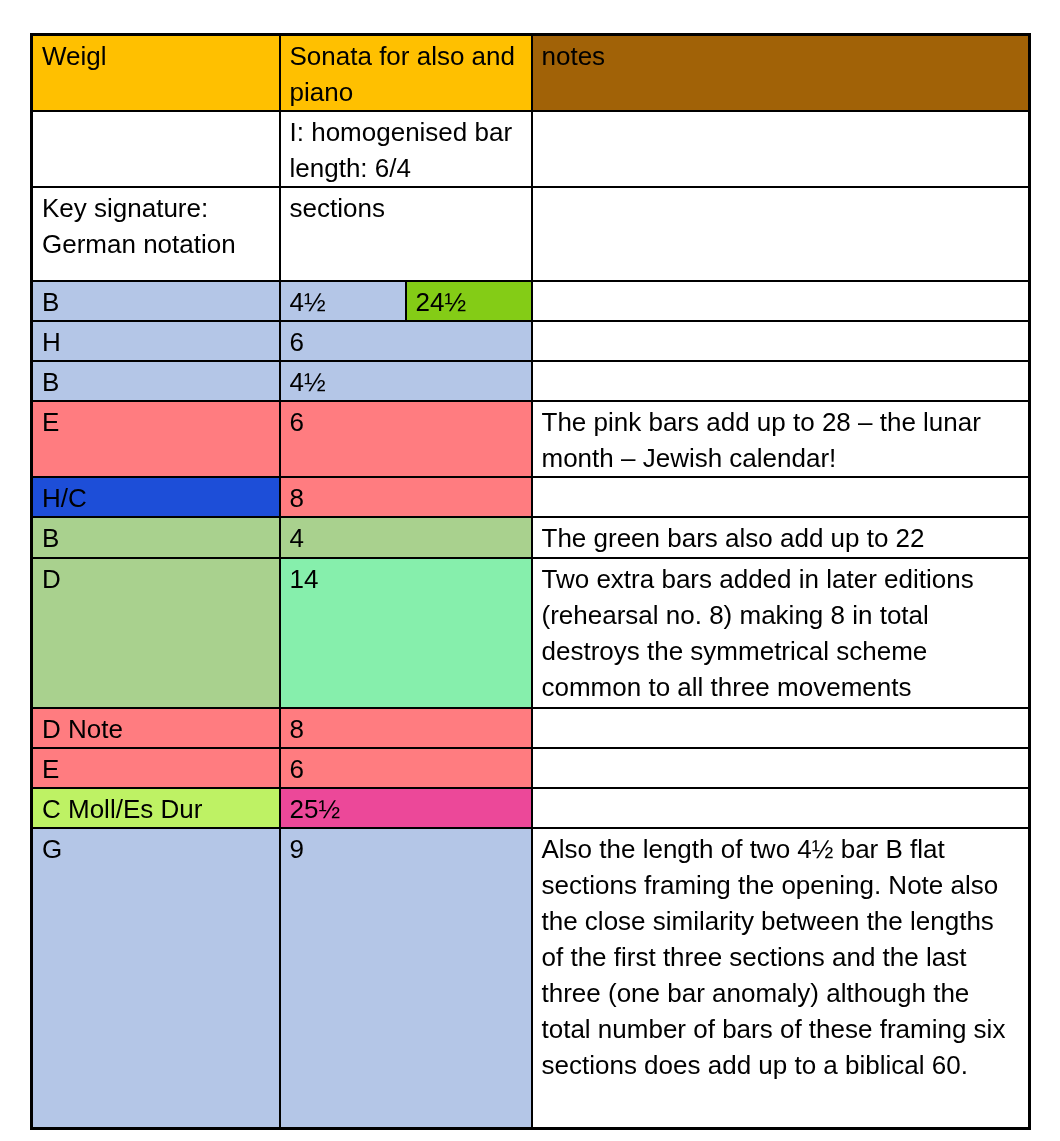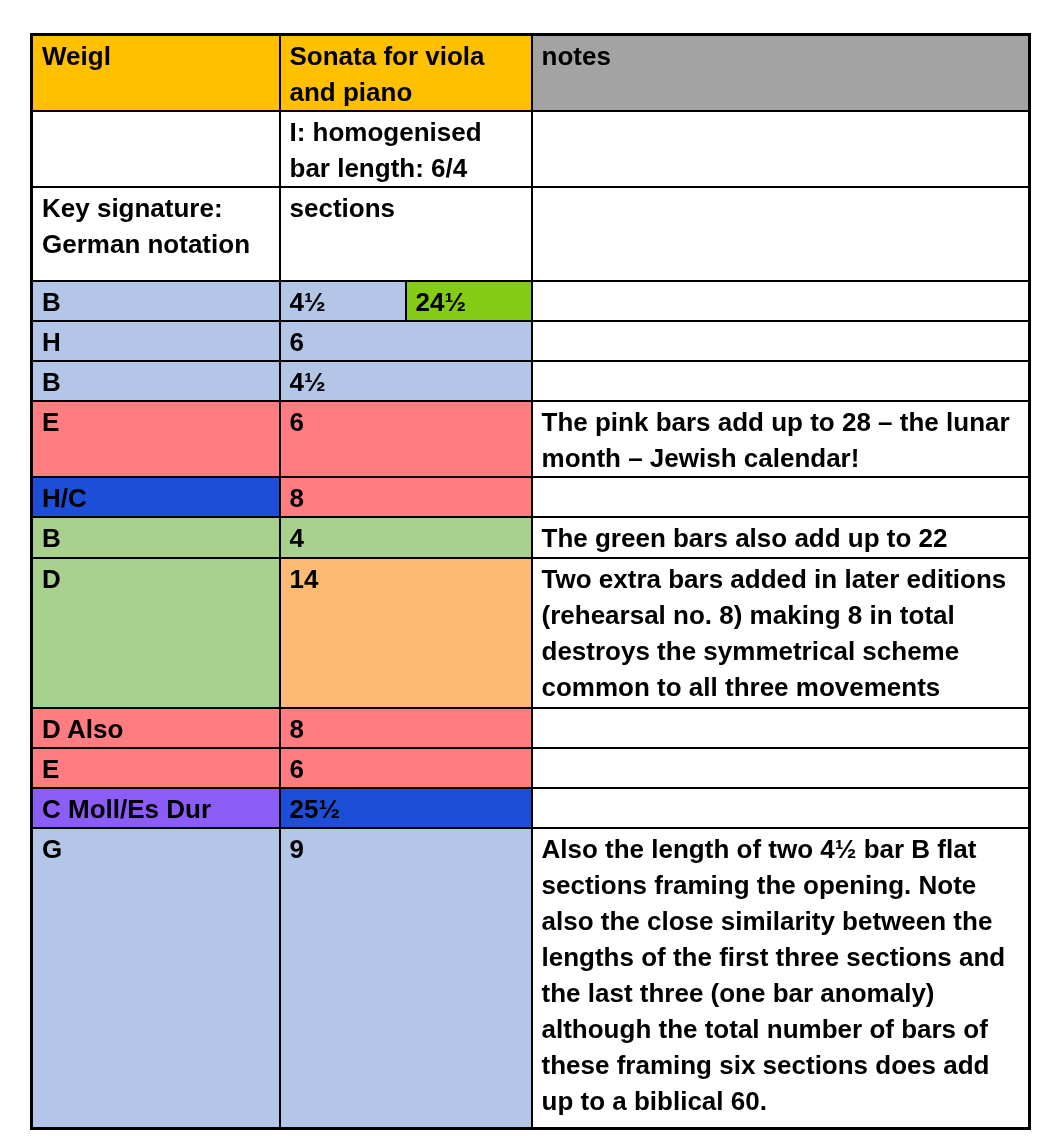--- a/index.html
+++ b/index.html
@@ -23,21 +23,20 @@
   table.weigl {
     position: absolute;
     left: 30px;
     top: 33px;
     border-collapse: collapse;
     table-layout: fixed;
     width: 998px;
     border: 3px solid var(--c-border, #000);
     font-size: 26px;
     line-height: 36px;
-    font-weight: bold;
   }
   table.weigl td {
     border: 2px solid var(--c-border, #000);
     vertical-align: top;
     padding: 2px 8px 0 9px;
     overflow: hidden;
     background: #ffffff;
   }
   
   td.col-key   { border-right-width: 3px; }
@@ -51,22 +50,22 @@
     <colgroup>
       <col style="width:248px">
       <col style="width:126px">
       <col style="width:126px">
       <col style="width:498px">
     </colgroup>
 
     <tbody>
         <tr style="height:75px">
       <td class="col-key" style="background: rgb(255, 192, 0);">Weigl</td>
-      <td colspan="2" style="background: rgb(255, 192, 0);">Sonata for viola and piano</td>
-      <td class="col-notes" style="background: #a3a3a3;">notes</td>
+      <td colspan="2" style="background: rgb(255, 192, 0);">Sonata for also and piano</td>
+      <td class="col-notes" style="background: #a16207;">notes</td>
     </tr>
 
     <tr style="height:75px">
       <td class="col-key"></td>
       <td colspan="2">I: homogenised bar length: 6/4</td>
       <td class="col-notes"></td>
     </tr>
 
     <tr style="height:94px">
       <td class="col-key">Key signature: German notation</td>
@@ -106,39 +105,39 @@
     </tr>
 
     <tr style="height:41px">
       <td class="col-key" style="background: rgb(169, 209, 142);">B</td>
       <td colspan="2" style="background: rgb(169, 209, 142);">4</td>
       <td class="col-notes">The green bars also add up to 22</td>
     </tr>
 
     <tr style="height:150px">
       <td class="col-key" style="background: rgb(169, 209, 142);">D</td>
-      <td colspan="2" style="background: #fdba74;">14</td>
+      <td colspan="2" style="background: #86efac;">14</td>
       <td class="col-notes">Two extra bars added in later editions (rehearsal no. 8) making 8 in total destroys the symmetrical scheme common to all three movements</td>
     </tr>
 
     <tr style="height:38px">
-      <td class="col-key" style="background: rgb(255, 124, 128);">D Also</td>
+      <td class="col-key" style="background: rgb(255, 124, 128);">D Note</td>
       <td colspan="2" style="background: rgb(255, 124, 128);">8</td>
       <td class="col-notes"></td>
     </tr>
 
     <tr style="height:37px">
       <td class="col-key" style="background: rgb(255, 124, 128);">E</td>
       <td colspan="2" style="background: rgb(255, 124, 128);">6</td>
       <td class="col-notes"></td>
     </tr>
 
     <tr style="height:40px">
-      <td class="col-key" style="background: #8b5cf6;">C Moll/Es Dur</td>
-      <td colspan="2" style="background: #1d4ed8;">25½</td>
+      <td class="col-key" style="background: #bef264;">C Moll/Es Dur</td>
+      <td colspan="2" style="background: #ec4899;">25½</td>
       <td class="col-notes"></td>
     </tr>
 
     <tr style="height:300px">
       <td class="col-key" style="background: rgb(180, 198, 231);">G</td>
       <td colspan="2" style="background: rgb(180, 198, 231);">9</td>
       <td class="col-notes">Also the length of two 4½ bar B flat sections framing the opening. Note also the close similarity between the lengths of the first three sections and the last three (one bar anomaly) although the total number of bars of these framing six sections does add up to a biblical 60.</td>
     </tr>
   </tbody>
     </table>

